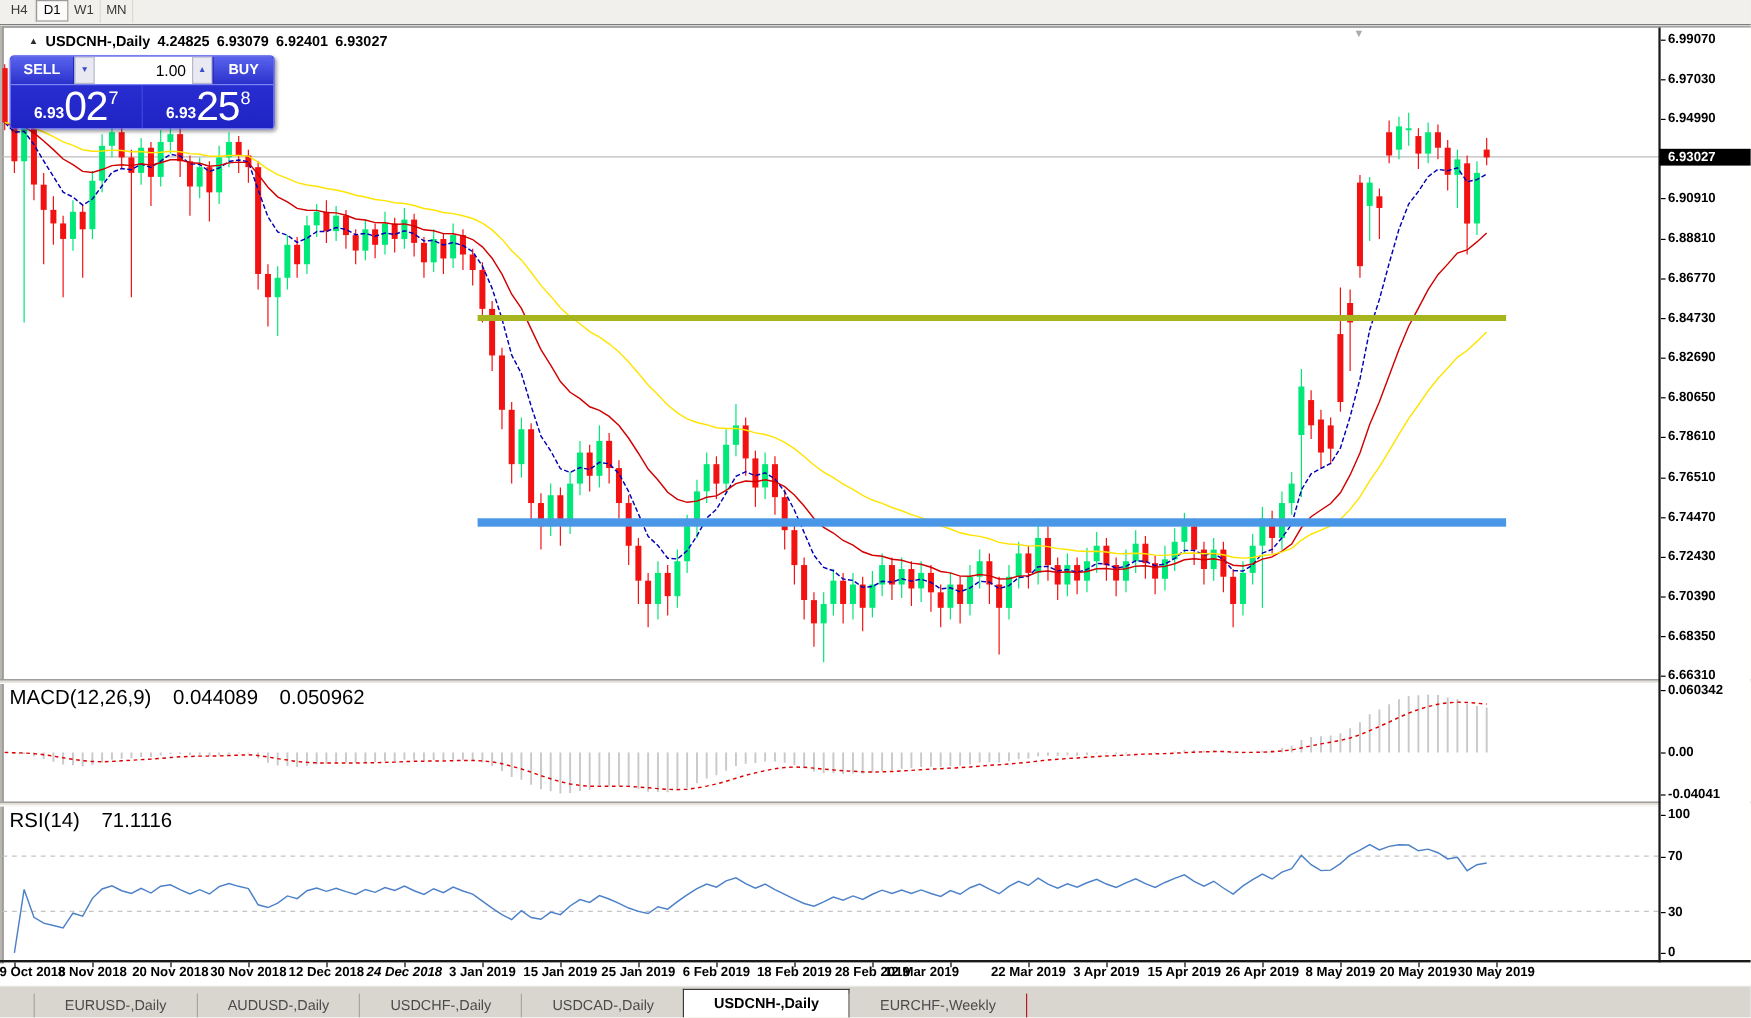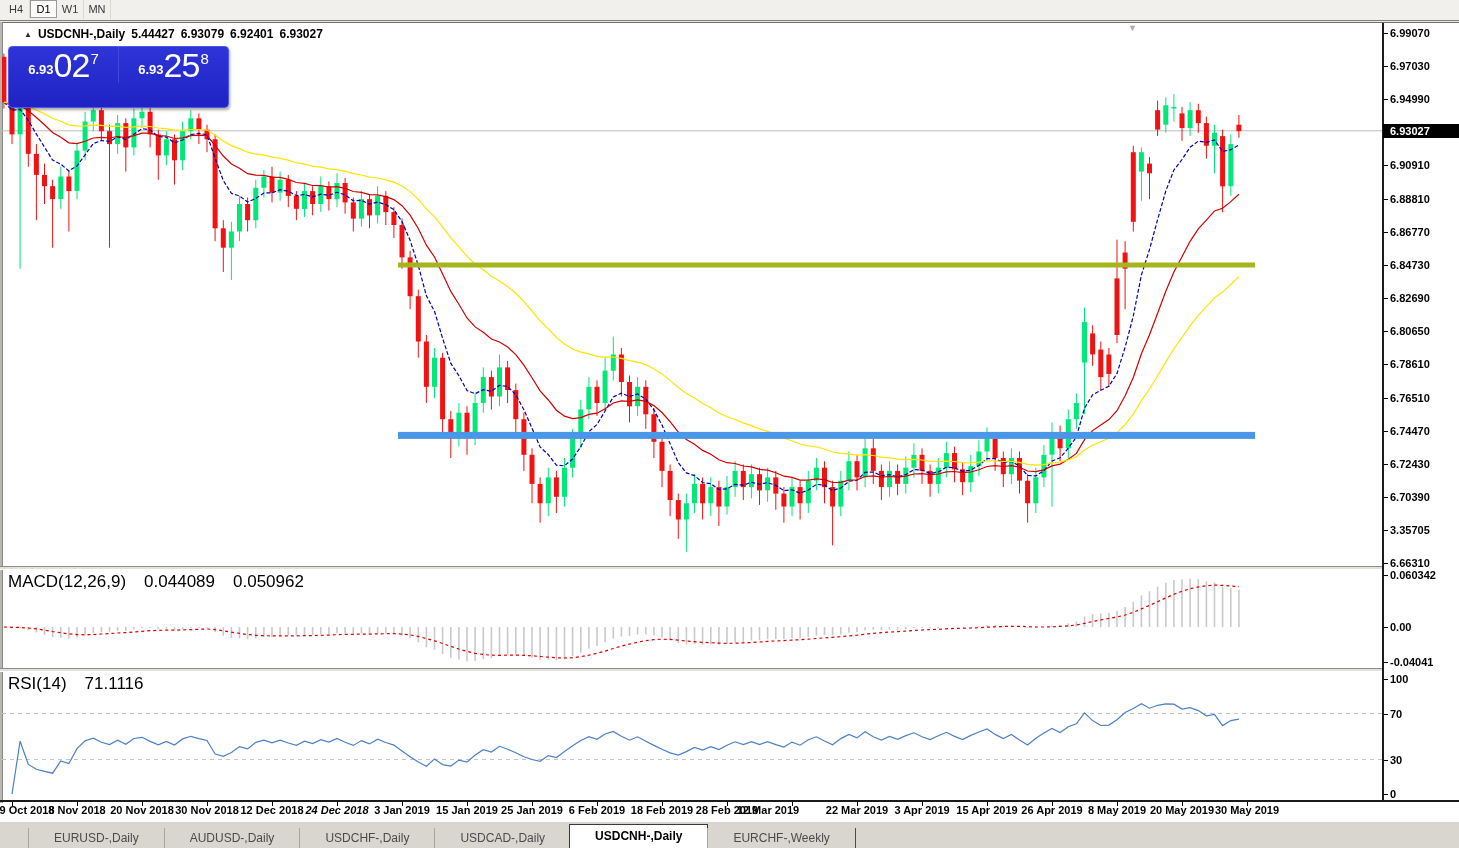--- a/index.html
+++ b/index.html
@@ -555,29 +555,40 @@
     <line x1="0" x2="1381" y1="87.5" y2="87.5" stroke="#C4C4C4" stroke-width="1" stroke-dasharray="4,4"></line>
     <polyline fill="none" stroke="#4C80C8" stroke-width="1.2" points="10.0,122.0 18.1,69.2 26.3,92.4 34.4,97.3 42.5,99.3 50.6,101.2 58.8,89.0 66.9,91.5 75.0,76.6 83.1,68.8 91.3,66.2 99.4,70.3 107.5,72.5 115.6,68.2 123.8,72.2 131.9,66.5 140.0,65.3 148.1,69.4 156.3,72.9 164.4,69.4 172.5,73.0 180.6,66.9 188.8,64.3 196.9,66.6 205.0,68.5 213.1,82.0 221.3,84.3 229.4,80.6 237.5,74.6 245.6,76.9 253.8,70.3 261.9,68.1 270.0,70.8 278.1,68.2 286.3,71.0 294.4,73.3 302.5,69.2 310.6,71.6 318.8,67.6 326.9,70.1 335.0,66.4 343.1,70.3 351.3,73.4 359.4,68.6 367.5,71.9 375.6,67.2 383.8,70.5 391.9,73.1 400.0,79.0 408.1,84.7 416.3,90.1 424.4,94.3 432.5,86.9 440.6,92.6 448.8,94.1 456.9,88.1 465.0,90.2 473.1,83.0 481.3,77.7 489.4,80.0 497.5,74.3 505.6,77.2 513.8,80.8 521.9,84.7 530.0,87.5 538.1,89.3 546.3,83.6 554.4,85.6 562.5,79.4 570.6,73.7 578.8,68.5 586.9,64.7 595.0,67.3 603.1,62.0 611.3,59.5 619.4,64.3 627.5,68.2 635.6,64.8 643.8,69.3 651.9,73.4 660.0,77.3 668.1,80.9 676.3,83.1 684.4,79.6 692.5,75.5 700.6,78.1 708.8,74.6 716.9,77.5 725.0,73.2 733.1,69.8 741.3,72.5 749.4,69.7 757.5,72.6 765.6,69.6 773.8,72.6 781.9,75.0 790.0,70.1 798.1,73.2 806.3,67.8 814.4,64.8 822.5,69.0 830.6,72.8 838.8,66.6 846.9,62.4 855.0,65.9 863.1,59.8 871.3,64.8 879.4,68.1 887.5,64.5 895.6,67.3 903.8,63.6 911.9,60.8 920.0,64.7 928.1,67.6 936.3,63.7 944.4,60.3 952.5,64.4 960.6,67.5 968.8,63.4 976.9,60.0 985.0,57.0 993.1,62.4 1001.3,66.5 1009.4,62.4 1017.5,68.0 1025.6,73.0 1033.8,66.2 1041.9,61.1 1050.0,56.4 1058.1,60.5 1066.3,54.7 1074.4,51.8 1082.5,40.8 1090.6,48.6 1098.8,53.5 1106.9,53.1 1115.0,47.7 1123.1,40.5 1131.3,36.5 1139.4,31.8 1147.5,36.2 1155.6,33.3 1163.8,31.9 1171.9,32.2 1180.0,37.0 1188.1,35.6 1196.3,38.6 1204.4,43.8 1212.5,42.4 1220.6,53.6 1228.8,48.6 1236.9,47.2"></polyline>
   </svg>
 
 <div class="pane-sep" style="top:566px"></div>
 <div class="pane-sep" style="top:668px"></div>
 
 <div class="chart-title">
   <span class="collapse-ico">▲</span>
   <span>USDCNH-,Daily</span>
-  <span>5.44427</span>
+  <span>4.24825</span>
   <span>6.93079</span>
   <span>6.92401</span>
   <span>6.93027</span>
 </div>
 
 <span class="shift-ico">▼</span>
 
 <div class="trade-panel">
+  <div class="tp-row1">
+    <div class="tp-btn sell">SELL</div>
+    <div class="tp-spin">
+      <span>▼</span>
+    </div>
+    <input class="tp-vol" value="1.00" style="">
+    <div class="tp-spin">
+      <span>▲</span>
+    </div>
+    <div class="tp-btn buy">BUY</div>
+  </div>
   <div class="tp-row2">
     <div class="tp-price">
       <span class="tp-small">6.93</span>
       <span class="tp-big">02</span>
       <span class="tp-sup">7</span>
     </div>
     <div class="tp-price buy-side">
       <span class="tp-small">6.93</span>
       <span class="tp-big">25</span>
       <span class="tp-sup">8</span>
@@ -609,21 +620,21 @@
     <div class="axlabel" style="top: 334.007px;">6.78610</div>
     <div class="axtick" style="top: 374.982px;"></div>
     <div class="axlabel" style="top: 367.982px;">6.76510</div>
     <div class="axtick" style="top: 407.985px;"></div>
     <div class="axlabel" style="top: 400.985px;">6.74470</div>
     <div class="axtick" style="top: 440.989px;"></div>
     <div class="axlabel" style="top: 433.989px;">6.72430</div>
     <div class="axtick" style="top: 473.993px;"></div>
     <div class="axlabel" style="top: 466.993px;">6.70390</div>
     <div class="axtick" style="top: 506.996px;"></div>
-    <div class="axlabel" style="top: 499.996px;">3.35705</div>
+    <div class="axlabel" style="top: 499.996px;">6.68350</div>
     <div class="axtick" style="top: 540px;"></div>
     <div class="axlabel" style="top: 533px;">6.66310</div>
     <div class="axtick" style="top: 551.985px;"></div>
     <div class="axlabel" style="top: 544.985px;">0.060342</div>
     <div class="axtick" style="top: 604px;"></div>
     <div class="axlabel" style="top: 597px;">0.00</div>
     <div class="axtick" style="top: 638.833px;"></div>
     <div class="axlabel" style="top: 631.833px;">-0.04041</div>
     <div class="axtick" style="top: 656px;"></div>
     <div class="axlabel" style="top: 649px;">100</div>

